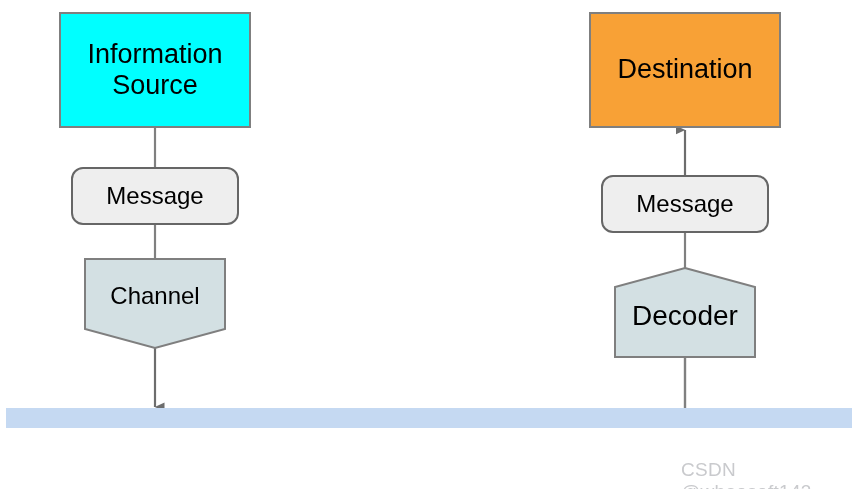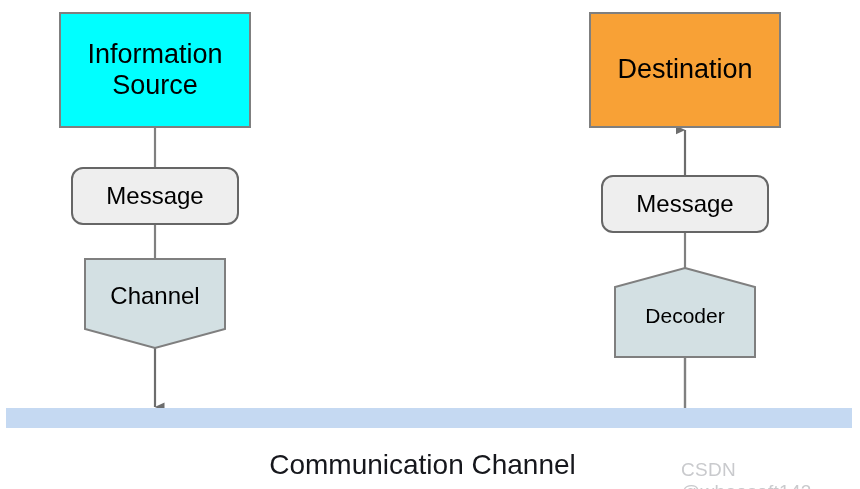--- a/index.html
+++ b/index.html
@@ -74,21 +74,21 @@
     top: 268px;
     width: 140px;
     height: 56px;
     font-size: 24px;
   }
   .lbl-decoder {
     left: 615px;
     top: 288px;
     width: 140px;
     height: 56px;
-    font-size: 21px;
+    font-size: 28px;
   }
   
   .channel-caption {
     position: absolute;
     left: 0px;
     top: 449px;
     width: 845px;
     text-align: center;
     font-size: 28px;
     color: #16171c;
@@ -154,17 +154,16 @@
   <div class="node-label lbl-destination">Destination</div>
 
   <div class="node-label lbl-msg-left">Message</div>
 
   <div class="node-label lbl-msg-right">Message</div>
 
   <div class="node-label lbl-encoder">Channel</div>
 
   <div class="node-label lbl-decoder">Decoder</div>
 
-  <div class="channel-caption">Communication Channel</div>
 
   <div class="watermark">CSDN @whaosoft143</div>
 
 </div>
 
 </body></html>

